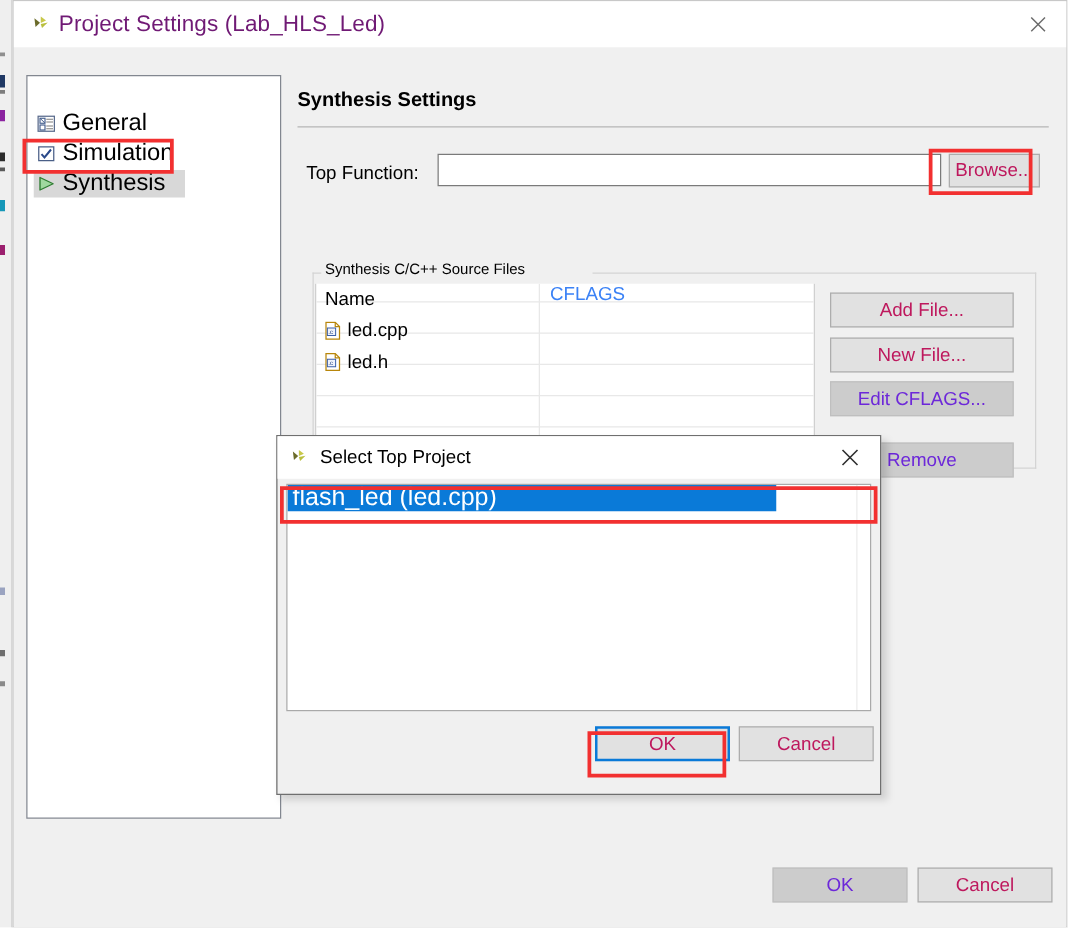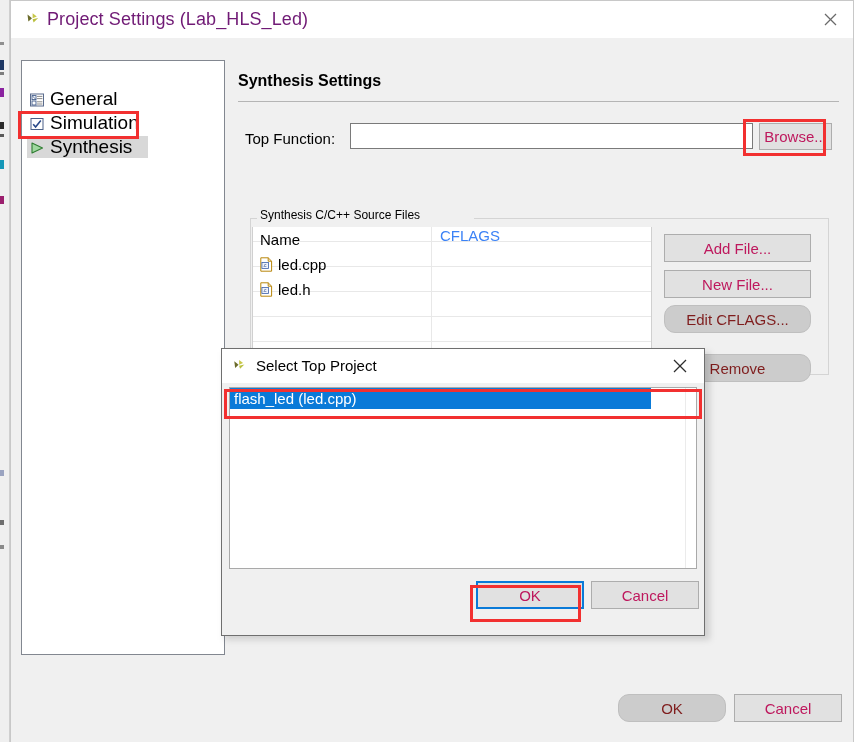--- a/index.html
+++ b/index.html
@@ -163,24 +163,23 @@
     font-family: "Liberation Sans", sans-serif;
     font-size: 15px;
     color: #be185d;
     display: flex;
     align-items: center;
     justify-content: center;
     cursor: default;
     padding: 0;
   }
   .btn.disabled {
-    color: #7f1d1d;
+    color: #6d28d9;
     background: #cccccc;
     border-color: #bfbfbf;
-    border-radius: 11px;
   }
   .btn-browse {
     left: 748px; top: 85px;
     width: 73px; height: 27px;
   }
 
   
   .groupbox {
     position: absolute;
     left: 239px; top: 180px;
@@ -324,27 +323,27 @@
     left: 7px; top: 38px;
     width: 468px; height: 182px;
     background: #ffffff;
     border: 1px solid #a9a9a9;
     box-sizing: border-box;
     overflow: hidden;
   }
   .dlg-list-item {
     position: absolute;
     left: 0; top: 0;
-    width: 421px;
+    width: 391px;
     height: 21px;
     display: flex;
     align-items: center;
     padding-left: 4px;
     box-sizing: border-box;
-    font-size: 15px;
+    font-size: 20px;
     color: #000000;
     white-space: nowrap;
     cursor: default;
   }
   .dlg-list-item.selected {
     background: #0a7ad8;
     color: #ffffff;
   }
   .dlg-scroll-track {
     position: absolute;

